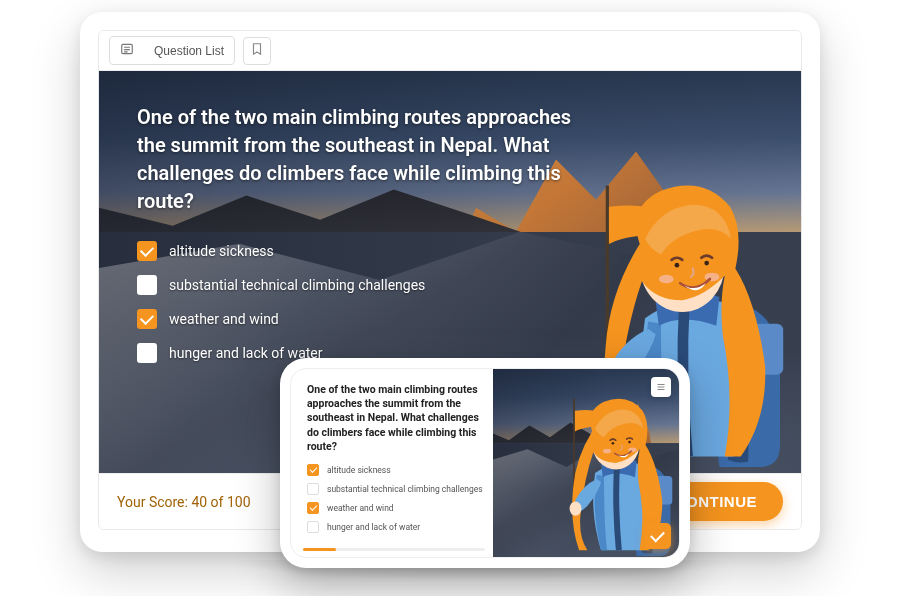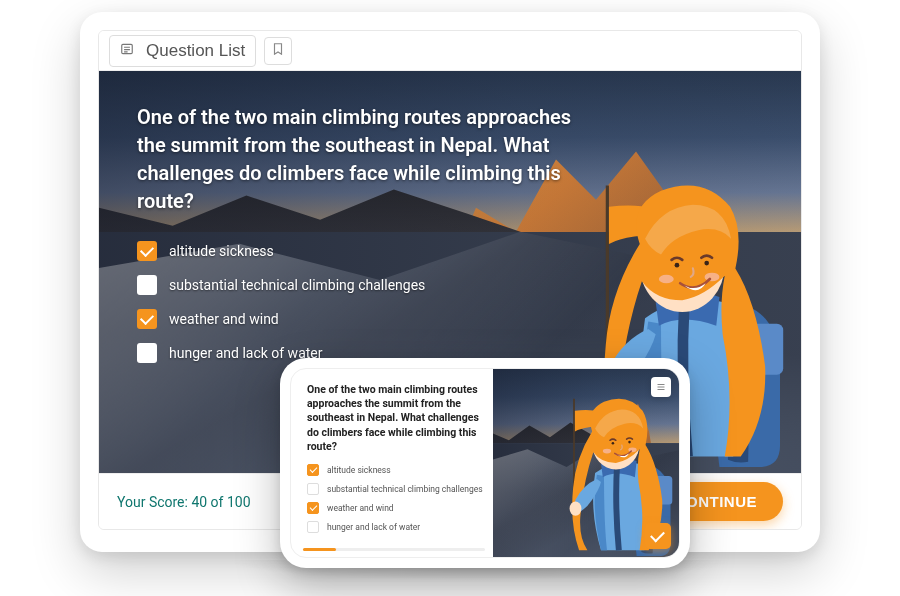--- a/index.html
+++ b/index.html
@@ -39,22 +39,22 @@
     background: #fff;
     border-bottom: 1px solid #eee;
     display: flex;
     align-items: center;
     padding: 0 10px;
     gap: 8px;
   }
   .ql-btn {
     display: inline-flex;
     align-items: center;
-    gap: 12px;
-    font-size: 17px;
+    gap: 20px;
+    font-size: 12px;
     color: #555;
     border: 1px solid #ddd;
     border-radius: 4px;
     padding: 5px 10px;
     background: #fff;
     cursor: pointer;
   }
   .ql-btn svg { width: 14px; height: 14px; }
   .bookmark-btn {
     width: 28px; height: 28px;
@@ -142,21 +142,21 @@
     height: 340px;
   }
 
   .footer-bar {
     height: 56px;
     background: #fff;
     border-top: 1px solid #eee;
     display:flex; align-items:center; justify-content:space-between;
     padding: 0 18px;
   }
-  .score { font-size: 14px; color: #0f766e; }
+  .score { font-size: 14px; color: #a16207; }
   .continue-btn {
     background: #f5941e; color:#fff; border:none; border-radius: 22px;
     padding: 11px 26px; font-size: 15px; font-weight:700; letter-spacing:0.5px;
     cursor:pointer;
     box-shadow: 0 4px 12px rgba(245,148,30,0.4);
   }
 
   
   .phone-frame {
     position:absolute;

